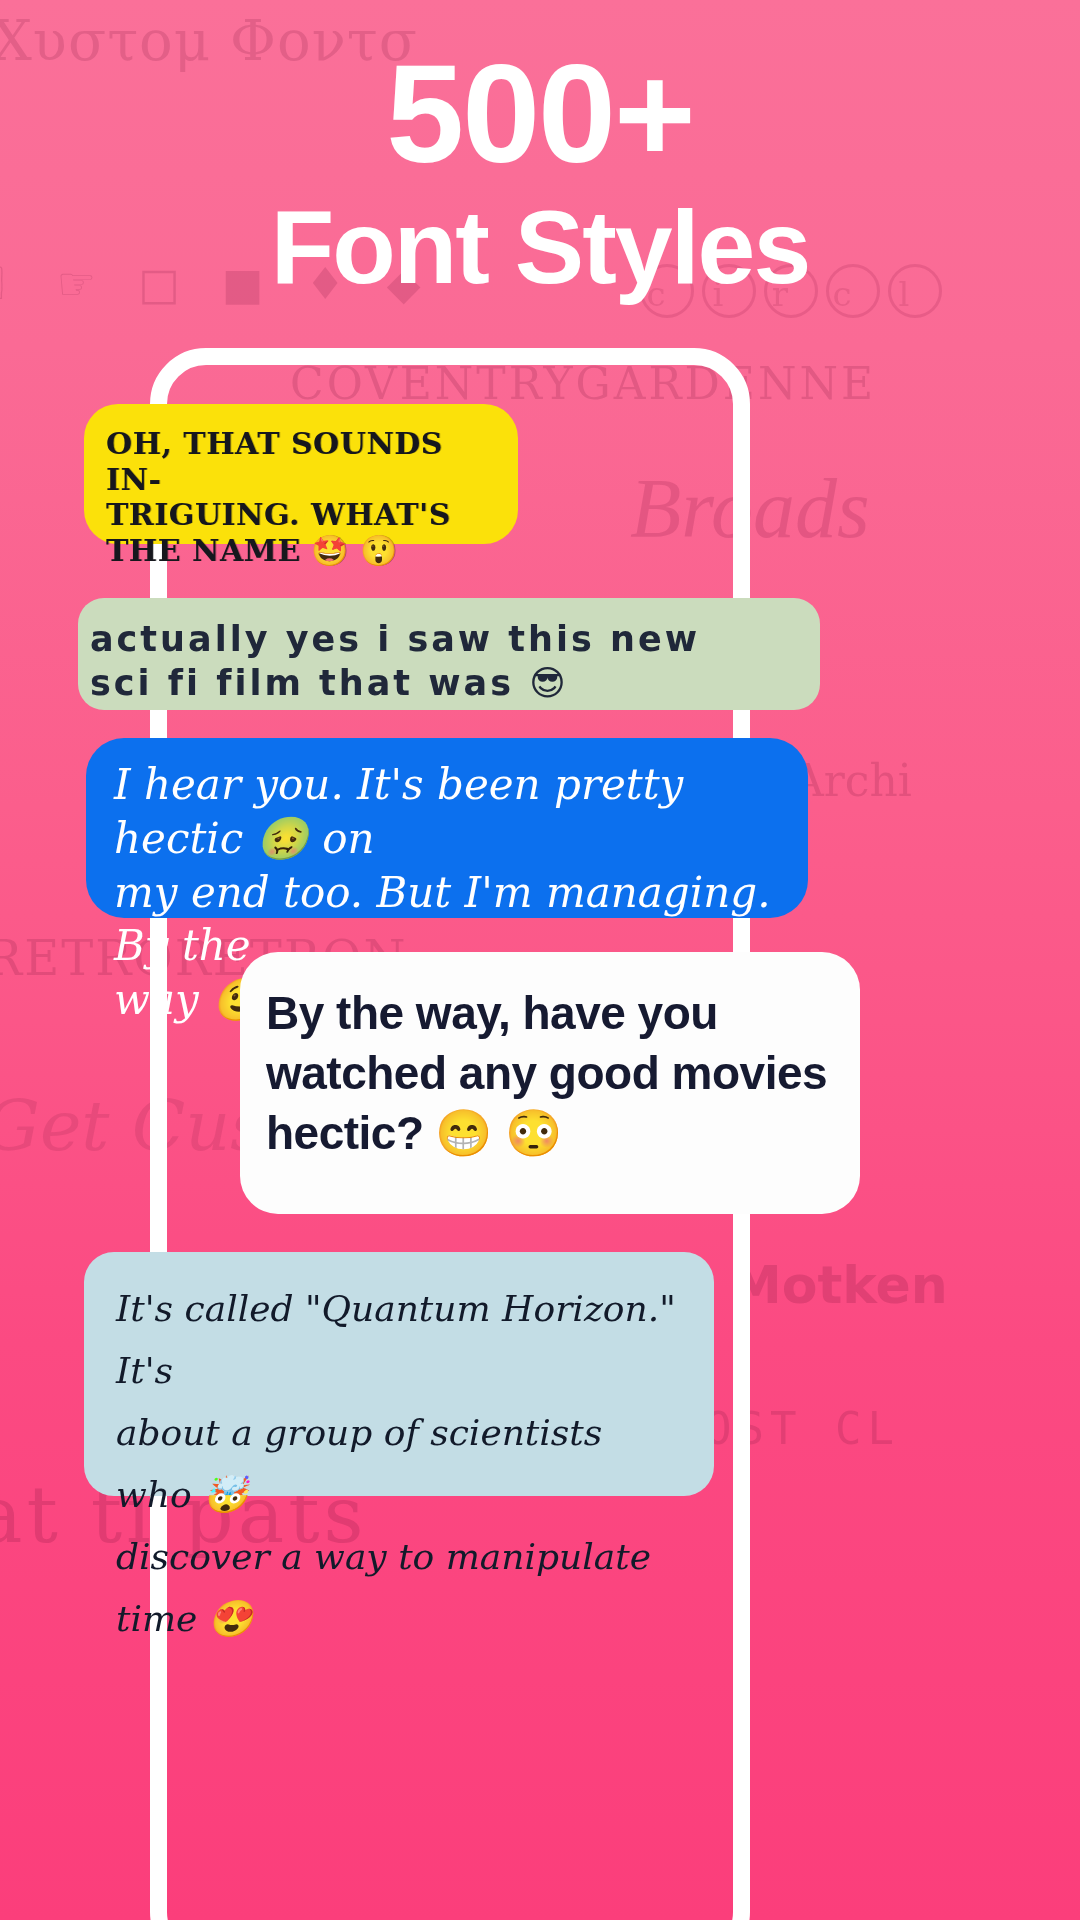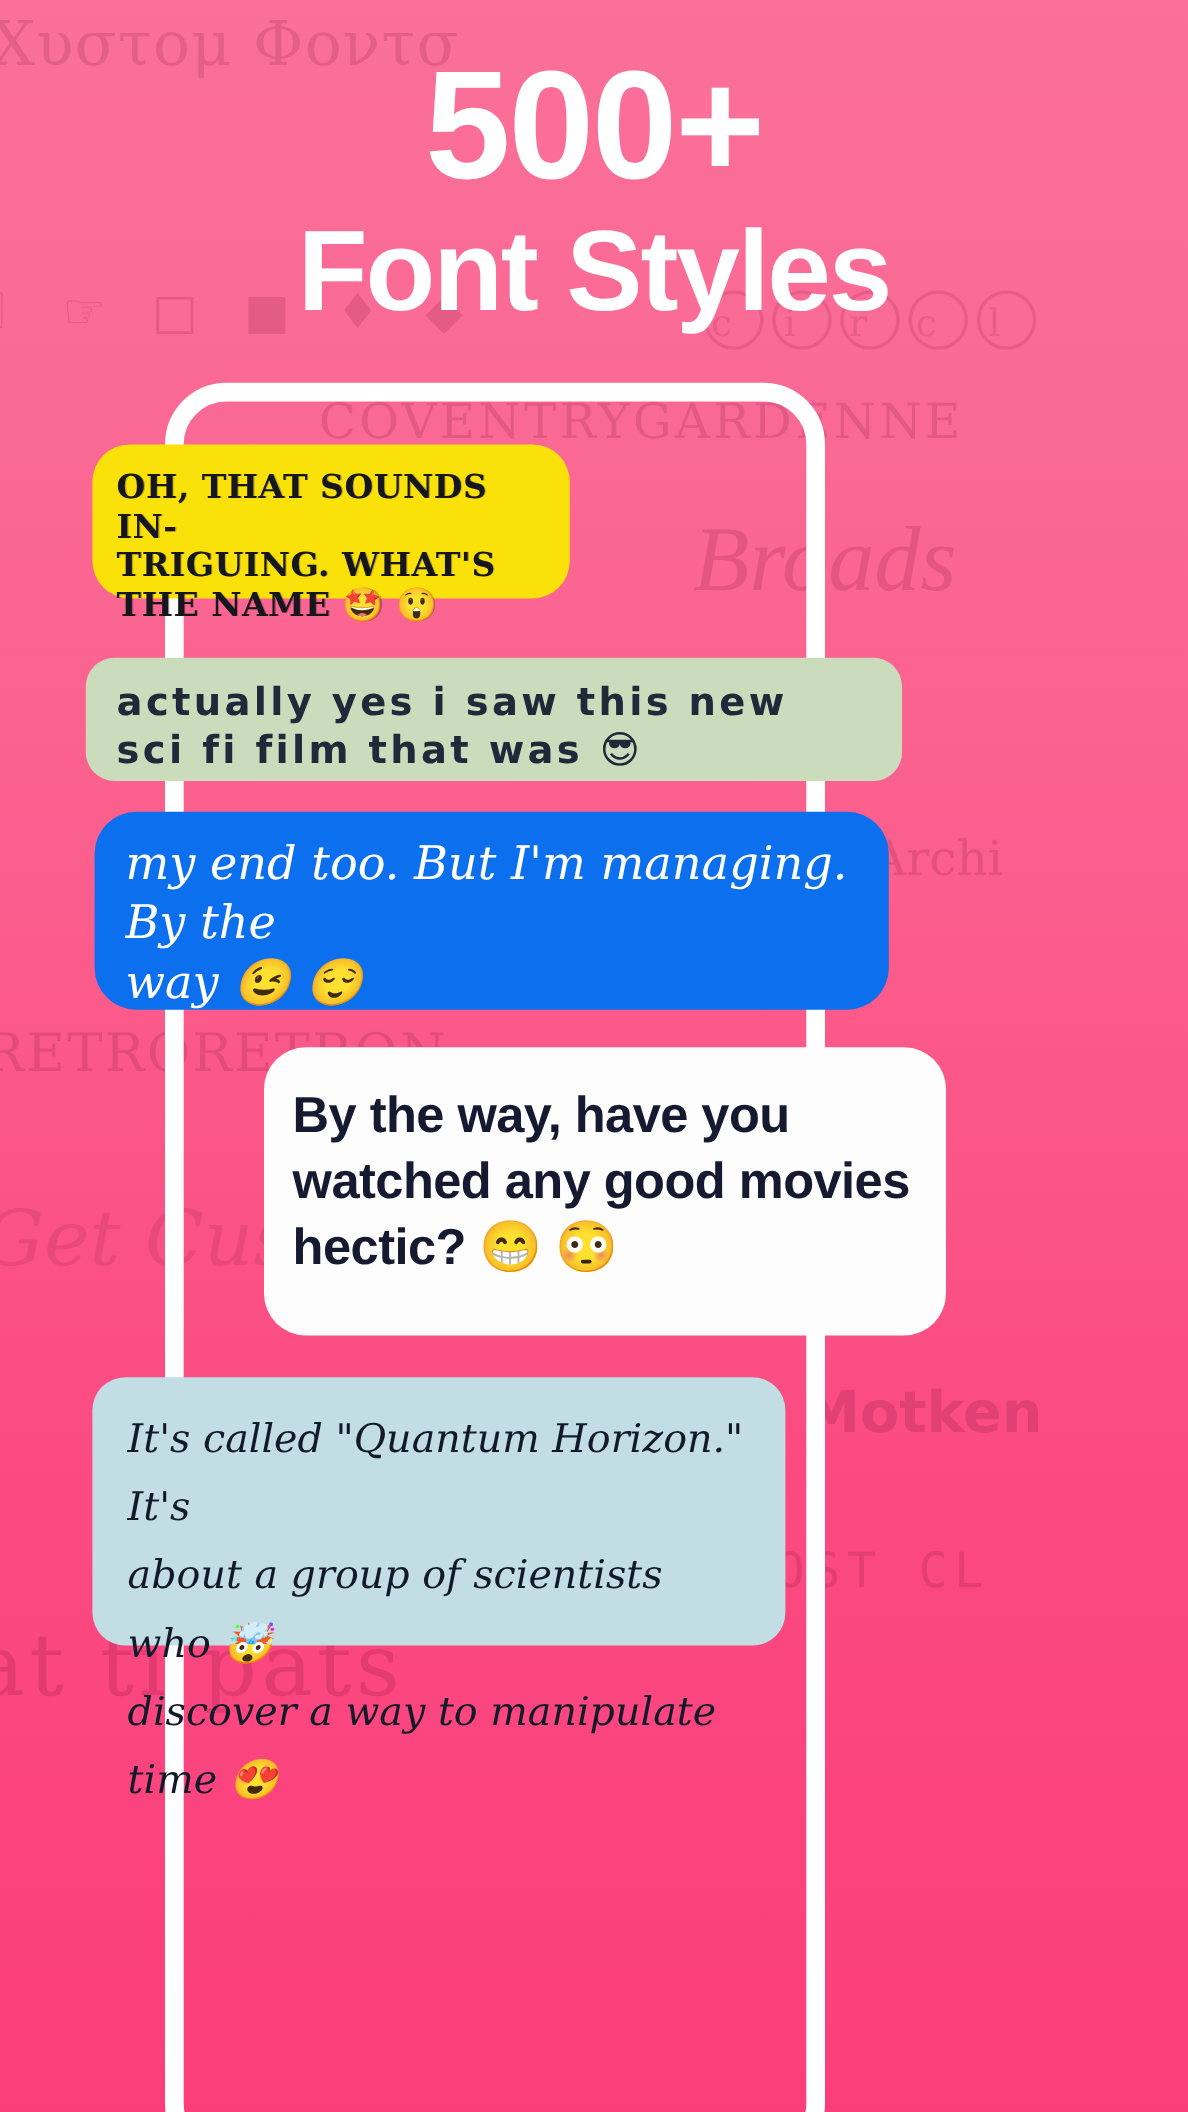--- a/index.html
+++ b/index.html
@@ -66,21 +66,21 @@
   }
   #bubble-yellow .txt{
     font-family:"DejaVu Serif",serif; font-weight:bold; font-size:30px; line-height:1.19;
     color:#16171d; letter-spacing:.5px;
     text-shadow:1px 0 0 rgba(0,0,0,.25);
   }
 
   
   #bubble-sage{
     left:78px; top:598px; width:742px; height:112px;
-    background:#CBDCBD; border-radius:26px; padding:20px 28px;
+    background:#CBDCBD; border-radius:26px; padding:20px 12px;
   }
   #bubble-sage .txt{
     font-family:"DejaVu Sans",sans-serif; font-weight:bold; font-size:35px; line-height:1.25;
     color:#20283a; letter-spacing:3px;
   }
 
   
   #bubble-blue{
     left:86px; top:738px; width:722px; height:180px;
     background:#0C70EE; border-radius:38px; padding:20px 28px;
@@ -148,20 +148,21 @@
     <span class="txt">TRIGUING. WHAT'S</span>
     <span class="txt">THE NAME 🤩 😲</span>
   </div>
 
   <div class="bubble" id="bubble-sage">
     <span class="txt">actually yes i saw this new</span>
     <span class="txt">sci fi film that was 😎</span>
   </div>
 
   <div class="bubble" id="bubble-blue">
+    <span class="txt">I hear you. It's been pretty hectic 🤢 on</span>
     <span class="txt">my end too. But I'm managing. By the</span>
     <span class="txt">way 😉 😌</span>
   </div>
 
   <div class="bubble" id="bubble-white">
     <span class="txt">By the way, have you</span>
     <span class="txt">watched any good movies</span>
     <span class="txt">hectic? 😁 😳</span>
   </div>
 

